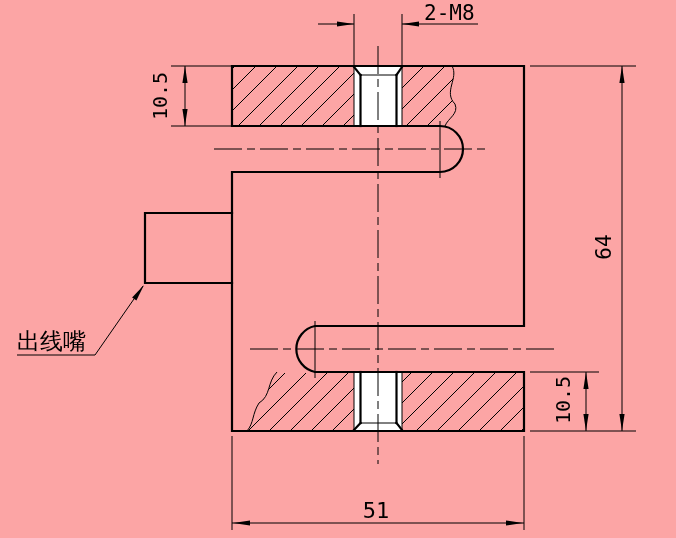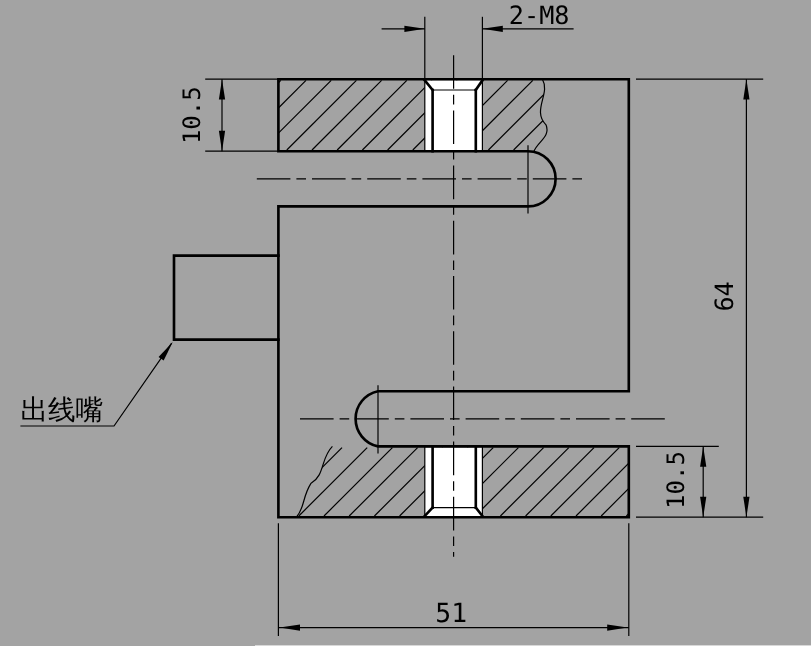--- a/index.html
+++ b/index.html
@@ -1,16 +1,16 @@
 <!DOCTYPE html>
 <html><head>
 <meta charset="utf-8">
 <style>
   html,body{margin:0;padding:0;background:#ffffff;}
-  .stage{position:relative;width:676px;height:538px;background:#a3a3a3;overflow:hidden;}
+  .stage{position:relative;width:676px;height:538px;background:#fca5a5;overflow:hidden;}
   svg{display:block;}
   text{font-family:"DejaVu Sans Mono","Liberation Mono",monospace;fill:#000;}
   .cjk{font-family:"DejaVu Sans","Liberation Sans",sans-serif;}
   .thick{stroke:#000;stroke-width:2.2;fill:none;stroke-linecap:square;}
   .thin{stroke:#000;stroke-width:1;fill:none;stroke-linecap:butt;}
   .center{stroke:#000;stroke-width:1;fill:none;stroke-dasharray:28 5 8 5;}
   .hatchline{stroke:#000;stroke-width:1;}
   .arrow{fill:#000;stroke:none;}
   .cover{fill:#ffffff;stroke:none;}
 </style>

